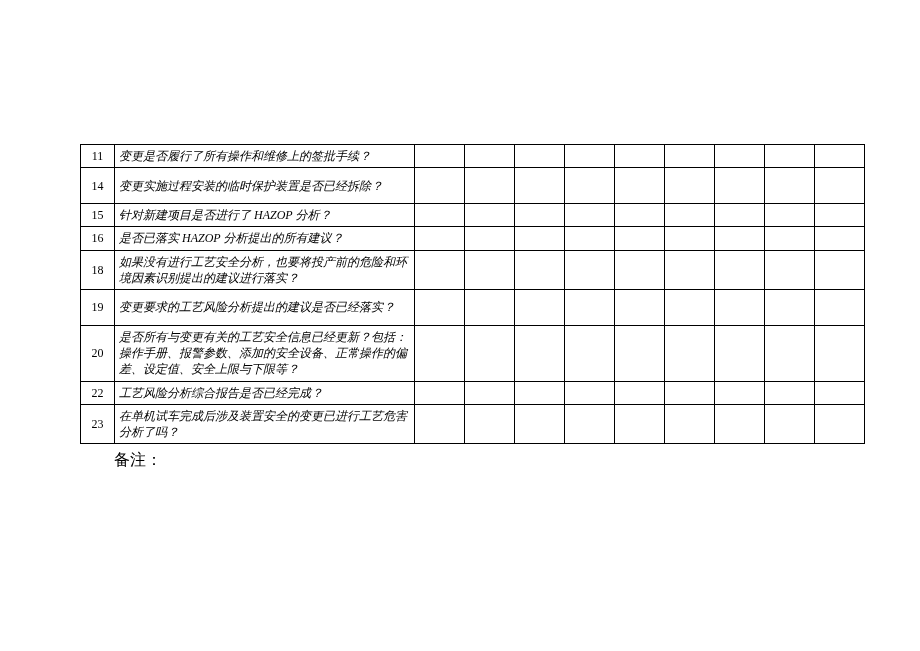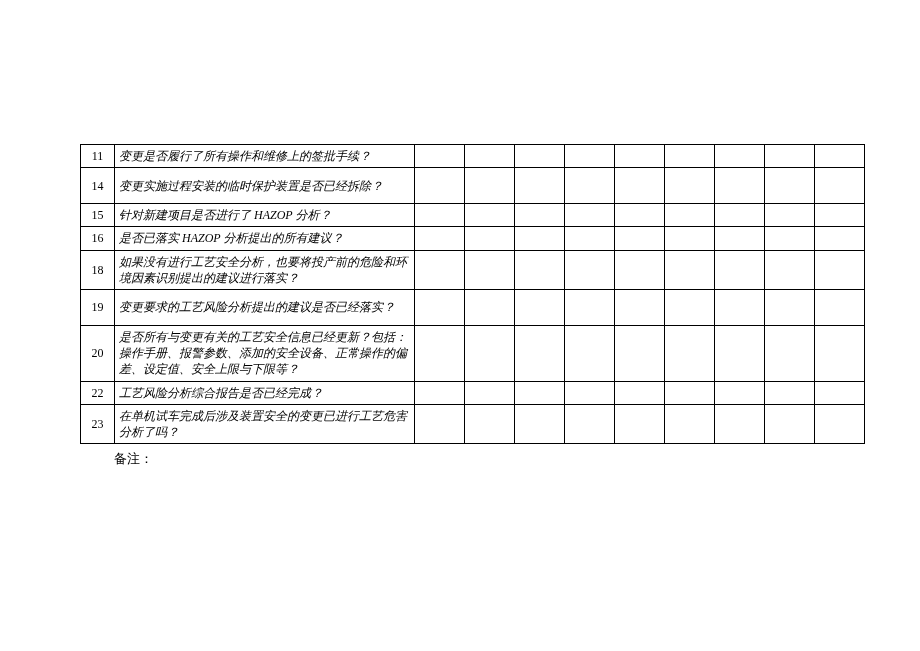--- a/index.html
+++ b/index.html
@@ -49,21 +49,21 @@
     }
     tr.taller td {
       height: 46px;
     }
     tr.short td {
       height: 18px;
     }
     .note {
       margin-top: 6px;
       margin-left: 34px;
-      font-size: 13px;
+      font-size: 16px;
     }
   </style>
 </head>
 <body>
 
 <div class="sheet">
   <table>
     <colgroup>
       <col class="num">
         <col class="q">

